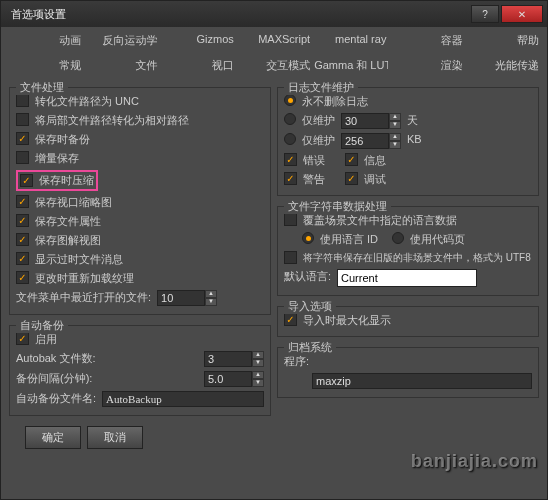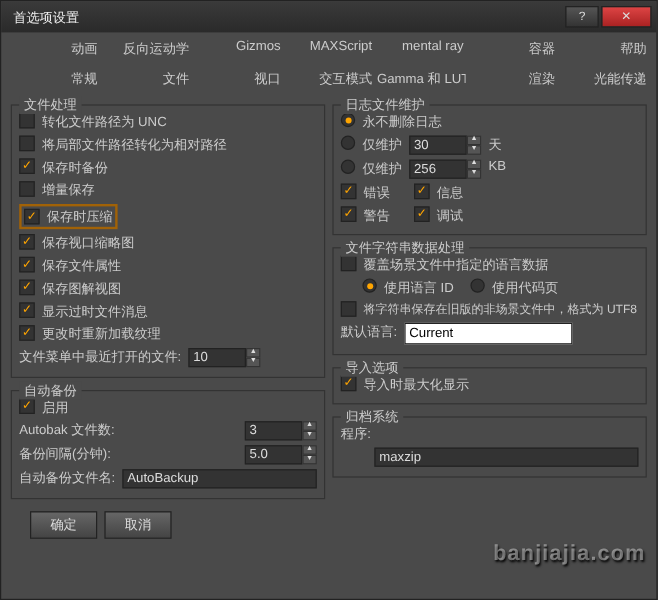--- a/index.html
+++ b/index.html
@@ -14,21 +14,21 @@
 .tab{flex:1;text-align:right;padding:4px 2px;color:#ccc;cursor:pointer;white-space:nowrap;overflow:hidden}
 .content{display:flex;gap:6px;padding:4px 8px}
 .col{flex:1;display:flex;flex-direction:column;gap:4px}
 .group{border:1px solid #333;padding:4px 6px 6px 6px;position:relative;margin-top:6px}
 .group-title{position:absolute;top:-8px;left:6px;background:#4a4a4a;padding:0 4px;color:#ccc}
 .row{display:flex;align-items:flex-start;gap:6px;padding:2px 0}
 .chk{width:13px;height:13px;background:#333;border:1px solid #222;display:inline-flex;align-items:center;justify-content:center;flex-shrink:0}
 .chk.on::after{content:"✓";color:#ffa500;font-size:10px;line-height:1}
 .rad{width:12px;height:12px;border-radius:50%;background:#333;border:1px solid #222;display:inline-flex;align-items:center;justify-content:center;flex-shrink:0}
 .rad.on::after{content:"";width:5px;height:5px;border-radius:50%;background:#ffa500}
-.hl{border:2px solid #a16207;padding:1px 2px;display:inline-flex;align-items:center;gap:6px}
+.hl{border:2px solid #ec4899;padding:1px 2px;display:inline-flex;align-items:center;gap:6px}
 .spin{display:flex;align-items:center}
 .spin input{width:48px;height:16px;background:#333;border:1px solid #222;color:#ddd;padding:0 3px;font-size:11px}
 .spin .arr{width:12px;display:flex;flex-direction:column}
 .spin .arr span{height:8px;background:#555;border:1px solid #333;font-size:6px;text-align:center;line-height:5px}
 .txt{background:#333;border:1px solid #222;padding:1px 3px;height:16px;color:#ddd}
 .sel{background:#fff;color:#000;border:1px solid #222;height:18px;padding:0 3px;width:140px}
 .btn2{background:linear-gradient(#666,#444);border:1px solid #222;padding:3px 16px;color:#ddd}
 .footer{display:flex;justify-content:flex-start;gap:6px;padding:6px 24px}
 .watermark{position:absolute;right:10px;bottom:28px;font-size:18px;color:rgba(255,255,255,.4);font-weight:bold;letter-spacing:1px;text-shadow:1px 1px 2px #000}
 label{color:#ccc}
@@ -143,21 +143,21 @@
           <div class="spin">
               <input value="5.0" style="">
               <div class="arr">
                 <span>▲</span>
                 <span>▼</span>
               </div>
             </div>
           </div>
         <div class="row">
             <label>自动备份文件名:</label>
-          <input class="txt" style="flex: 1 1 0%;" value="AutoBackup">
+          <input class="txt" style="flex: 1 1 0%; font-family: Liberation Serif, serif;" value="AutoBackup">
           </div>
       </div>
     </div>
 
     <div class="col">
       <div class="group">
         <span class="group-title">日志文件维护</span>
         <div class="row">
             <span class="rad on"></span>
             <label>永不删除日志</label>

